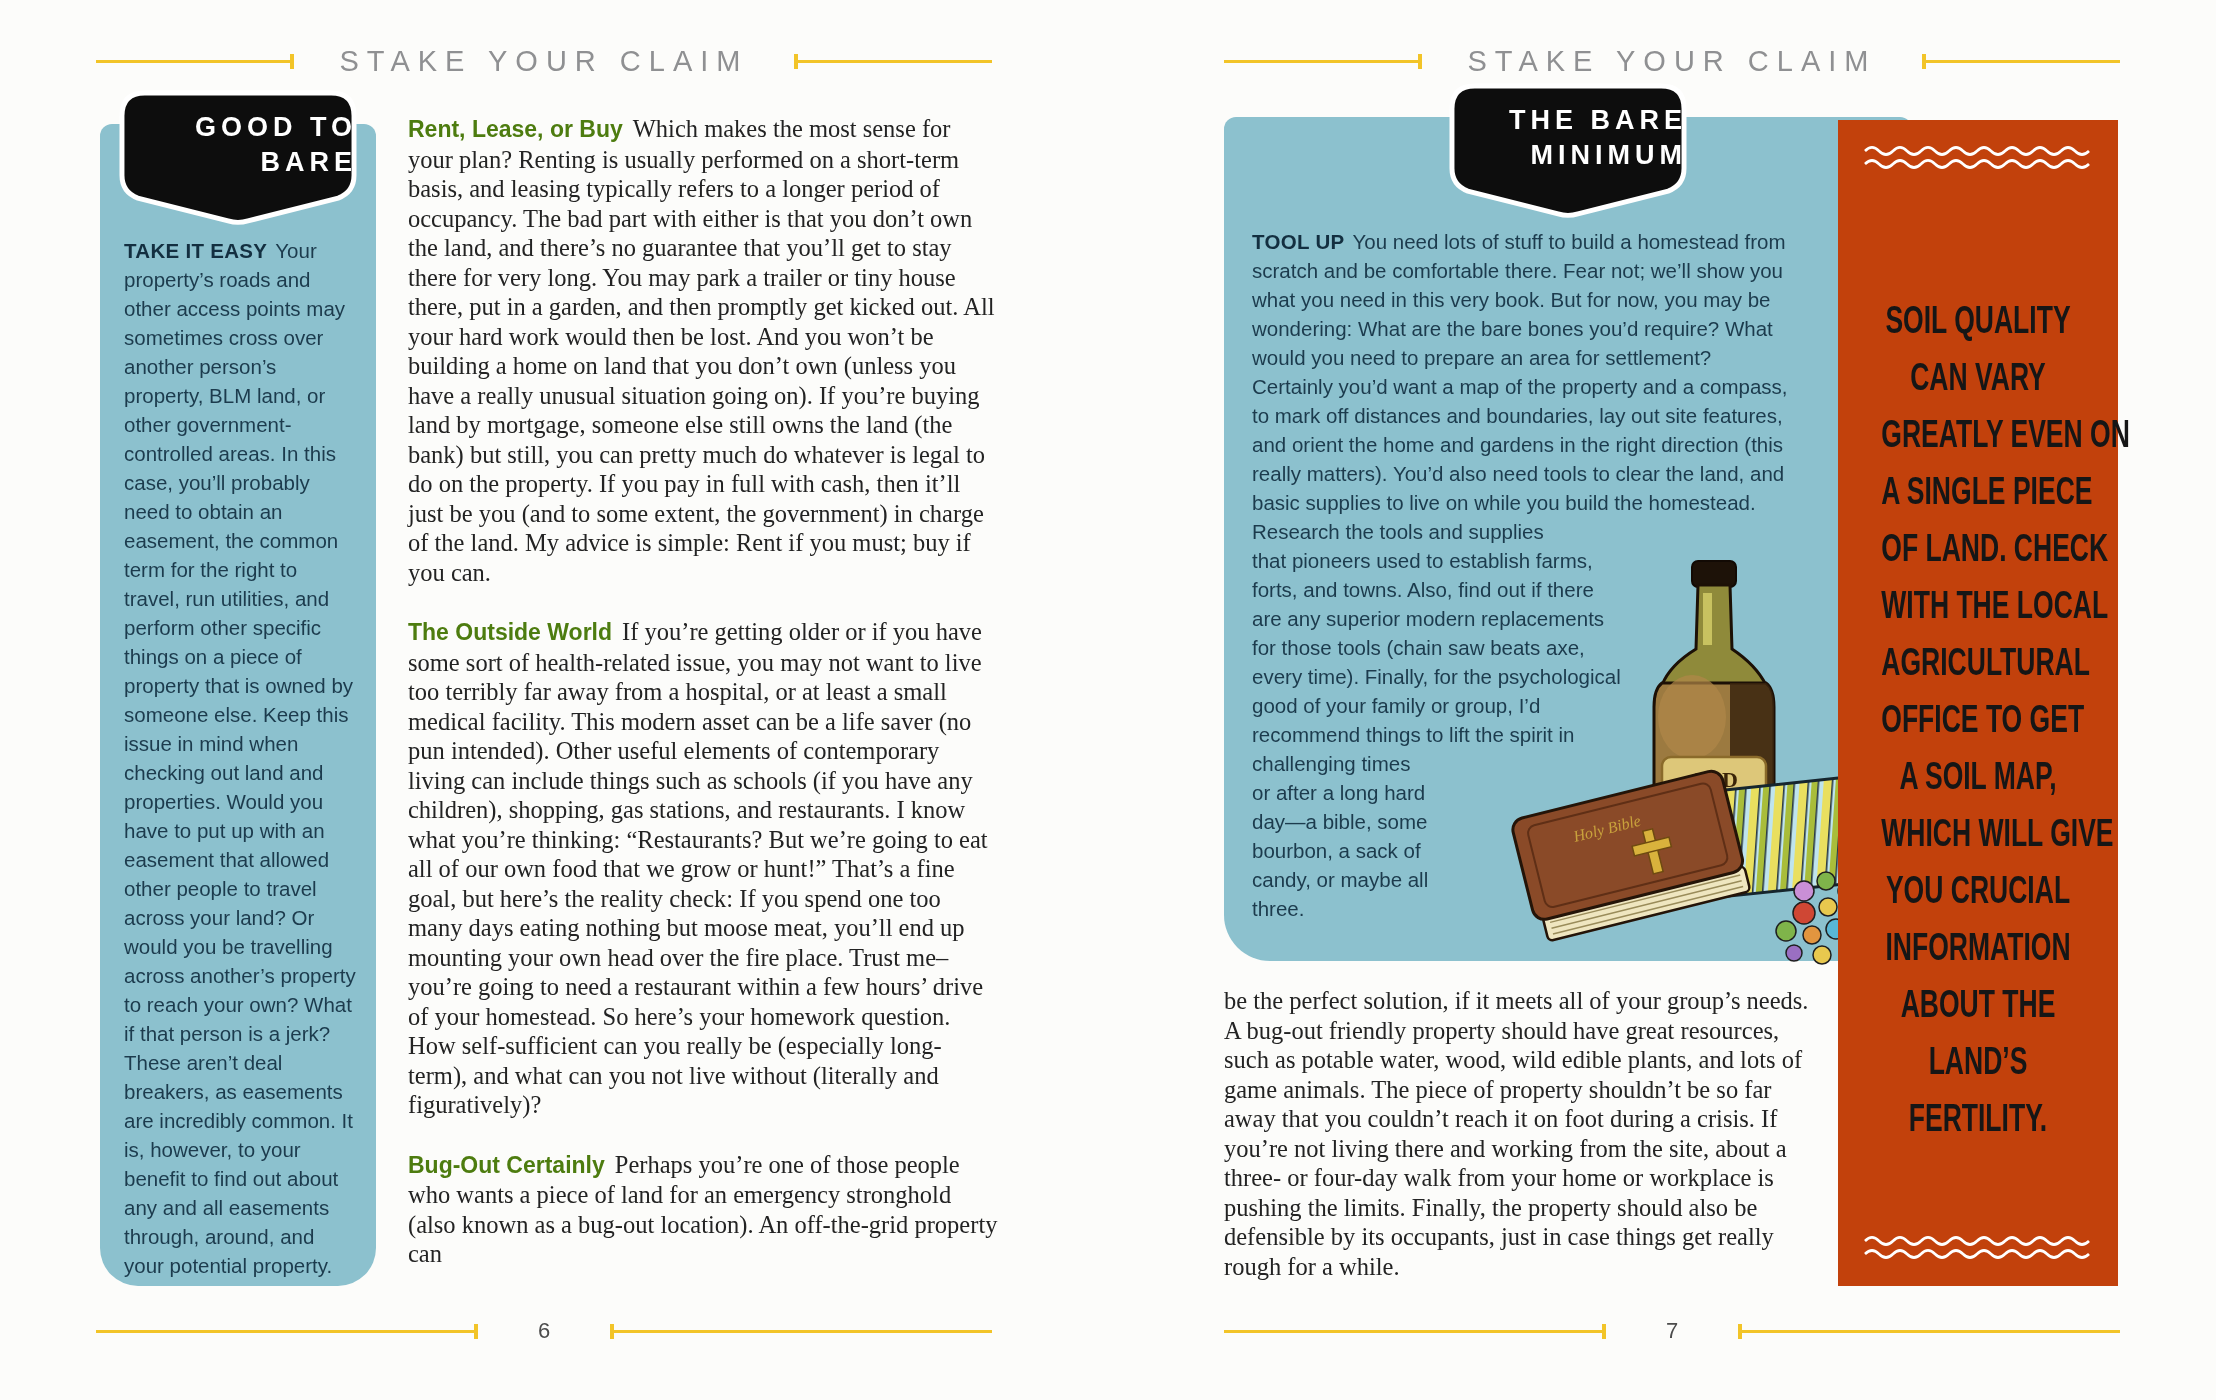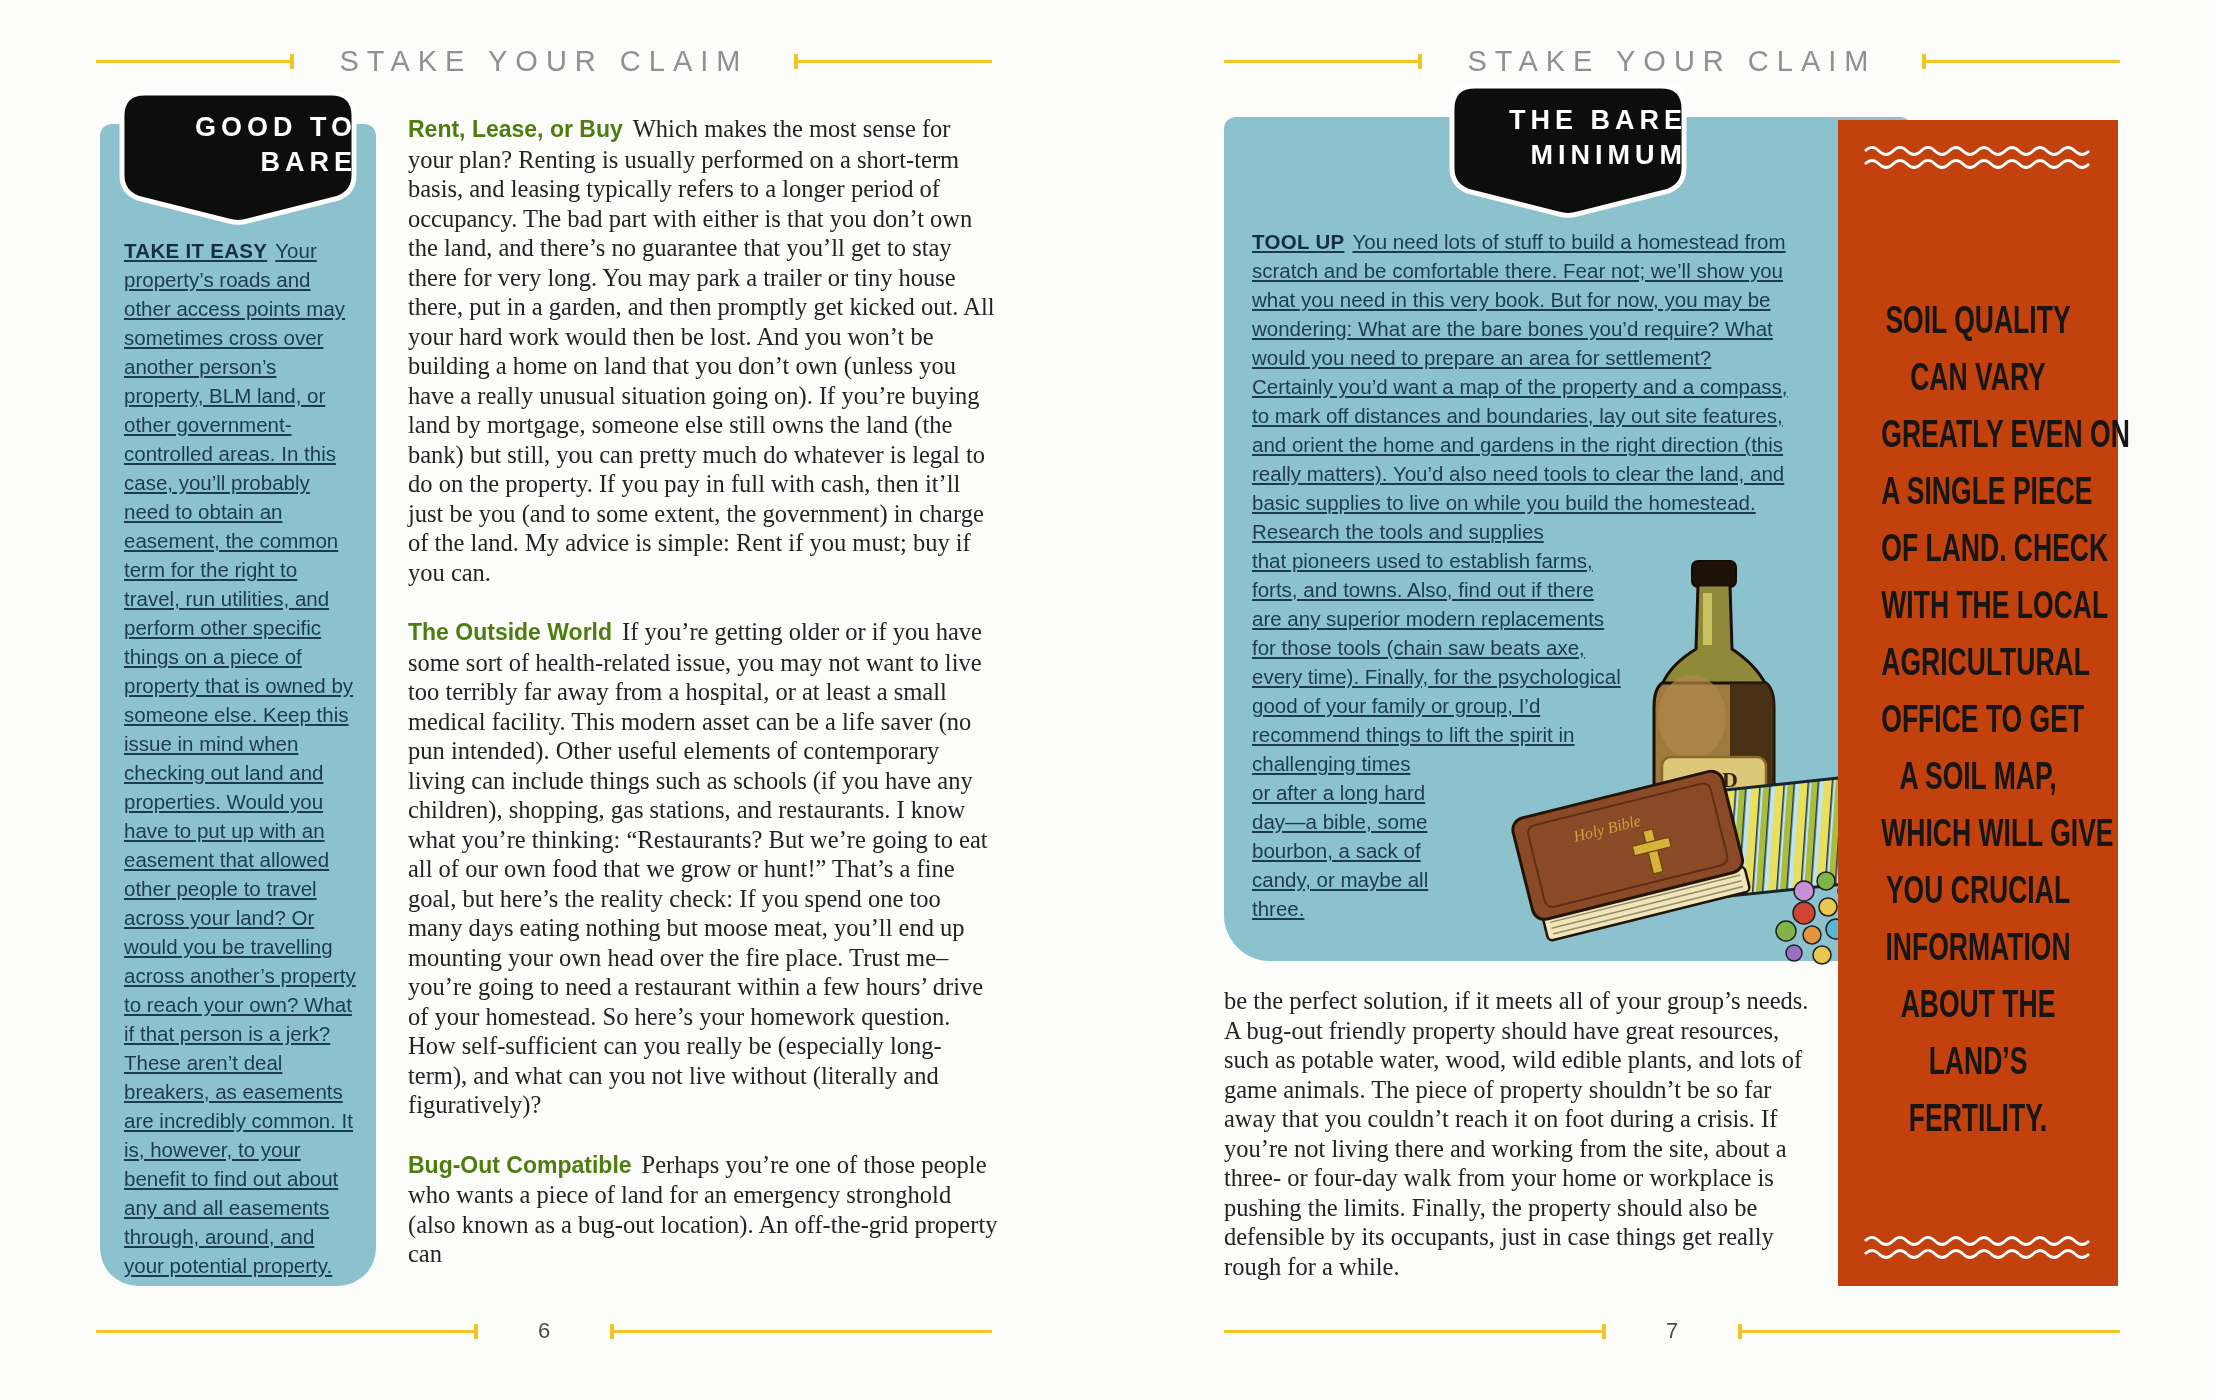--- a/index.html
+++ b/index.html
@@ -16,21 +16,21 @@
   .runfoot{position:absolute;display:flex;align-items:center;height:30px;}
   .runfoot .pagenum{margin:0 60px;color:#4c4c4c;font-size:22px;}
   
   .tealbox{position:absolute;background:#8cc1ce;color:#1c3b4d;}
   .tealbox.left{border-radius:12px 12px 38px 38px;}
   .tealbox.right{border-radius:12px 12px 46px 46px;}
   .badge{position:absolute;left:50%;transform:translateX(-50%);width:238px;height:141px;}
   .badge svg{position:absolute;inset:0;}
   .badge .badge-text{position:absolute;left:0;right:0;top:20px;text-align:right;color:#ffffff;
       font-weight:700;font-size:27px;letter-spacing:5px;line-height:35px;}
-  .sidebar-copy{position:absolute;font-size:20.5px;line-height:29px;text-decoration:underline;}
+  .sidebar-copy{position:absolute;font-size:20.5px;line-height:29px;}
   .sidebar-copy .lead{font-weight:700;letter-spacing:.3px;color:#132f40;margin-right:8px;}
   
   .bodycol{position:absolute;font-family:"Liberation Serif",serif;font-size:24.5px;
            line-height:29.5px;color:#232323;}
   .bodycol p{margin:0 0 30px 0;}
   .runin{font-family:"Liberation Sans",sans-serif;font-weight:700;font-size:23px;color:#4d7c0f;margin-right:10px;}
   .runin:empty{margin:0;}
   
   .callout{position:absolute;background:#c2410c;color:#161616;}
   .callout .waves{position:absolute;left:24px;right:24px;height:28px;}
@@ -64,21 +64,21 @@
       </div>
     </div>
     <div class="sidebar-copy" style="left:24px;top:112px;width:232px;">
       <span class="lead">TAKE IT EASY</span><span>Your property’s roads and other access points may sometimes cross over another person’s property, BLM land, or other government-controlled areas. In this case, you’ll probably need to obtain an easement, the common term for the right to travel, run utilities, and perform other specific things on a piece of property that is owned by someone else. Keep this issue in mind when checking out land and properties. Would you have to put up with an easement that allowed other people to travel across your land? Or would you be travelling across another’s property to reach your own? What if that person is a jerk? These aren’t deal breakers, as easements are incredibly common. It is, however, to your benefit to find out about any and all easements through, around, and your potential property.</span>
     </div>
   </div>
 
   <div class="bodycol" style="left:408px;top:114px;width:590px;">
     <p><span class="runin">Rent, Lease, or Buy</span><span>Which makes the most sense for your plan? Renting is usually performed on a short-term basis, and leasing typically refers to a longer period of occupancy. The bad part with either is that you don’t own the land, and there’s no guarantee that you’ll get to stay there for very long. You may park a trailer or tiny house there, put in a garden, and then promptly get kicked out. All your hard work would then be lost. And you won’t be building a home on land that you don’t own (unless you have a really unusual situation going on). If you’re buying land by mortgage, someone else still owns the land (the bank) but still, you can pretty much do whatever is legal to do on the property. If you pay in full with cash, then it’ll just be you (and to some extent, the government) in charge of the land. My advice is simple: Rent if you must; buy if you can.</span></p>
     <p><span class="runin">The Outside World</span><span>If you’re getting older or if you have some sort of health-related issue, you may not want to live too terribly far away from a hospital, or at least a small medical facility. This modern asset can be a life saver (no pun intended). Other useful elements of contemporary living can include things such as schools (if you have any children), shopping, gas stations, and restaurants. I know what you’re thinking: “Restaurants? But we’re going to eat all of our own food that we grow or hunt!” That’s a fine goal, but here’s the reality check: If you spend one too many days eating nothing but moose meat, you’ll end up mounting your own head over the fire place. Trust me–you’re going to need a restaurant within a few hours’ drive of your homestead. So here’s your homework question. How self-sufficient can you really be (especially long-term), and what can you not live without (literally and figuratively)?</span></p>
-    <p><span class="runin">Bug-Out Compatible</span><span>Perhaps you’re one of those people who wants a piece of land for an emergency stronghold (also known as a bug-out location). An off-the-grid property can</span></p>
+    <p><span class="runin">Bug-Out Certainly</span><span>Perhaps you’re one of those people who wants a piece of land for an emergency stronghold (also known as a bug-out location). An off-the-grid property can</span></p>
   </div>
 
   <div class="runfoot" style="left:96px;width:896px;top:1316px;">
     <div class="rule tick-right"></div>
     <div class="pagenum">6</div>
     <div class="rule tick-left"></div>
   </div>
 
   <div class="runhead" style="left:1224px;width:896px;top:46px;">
     <div class="rule tick-right"></div>

